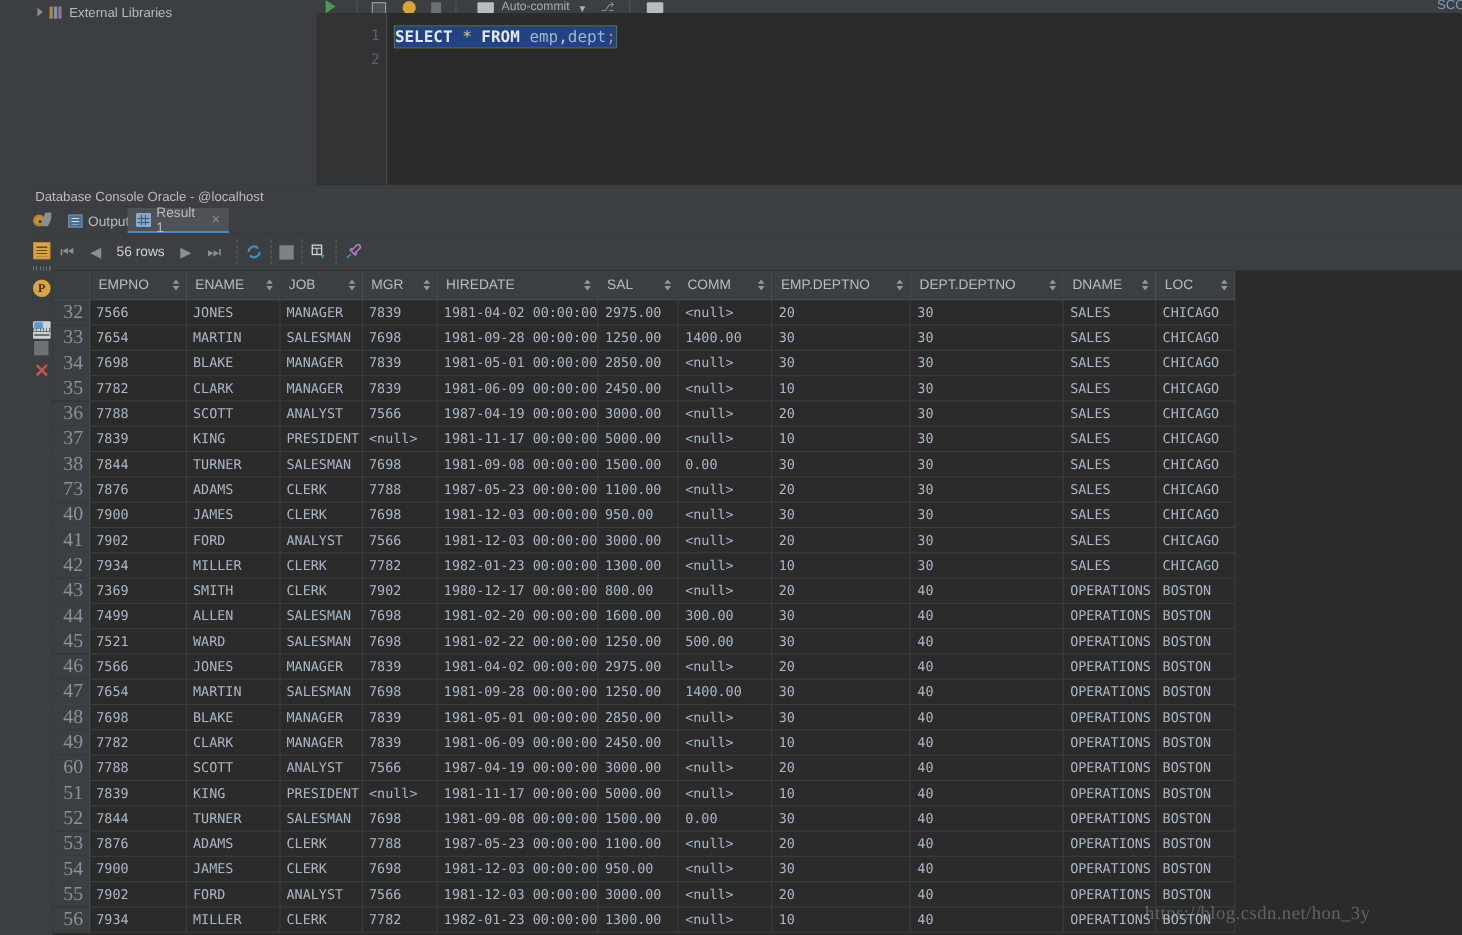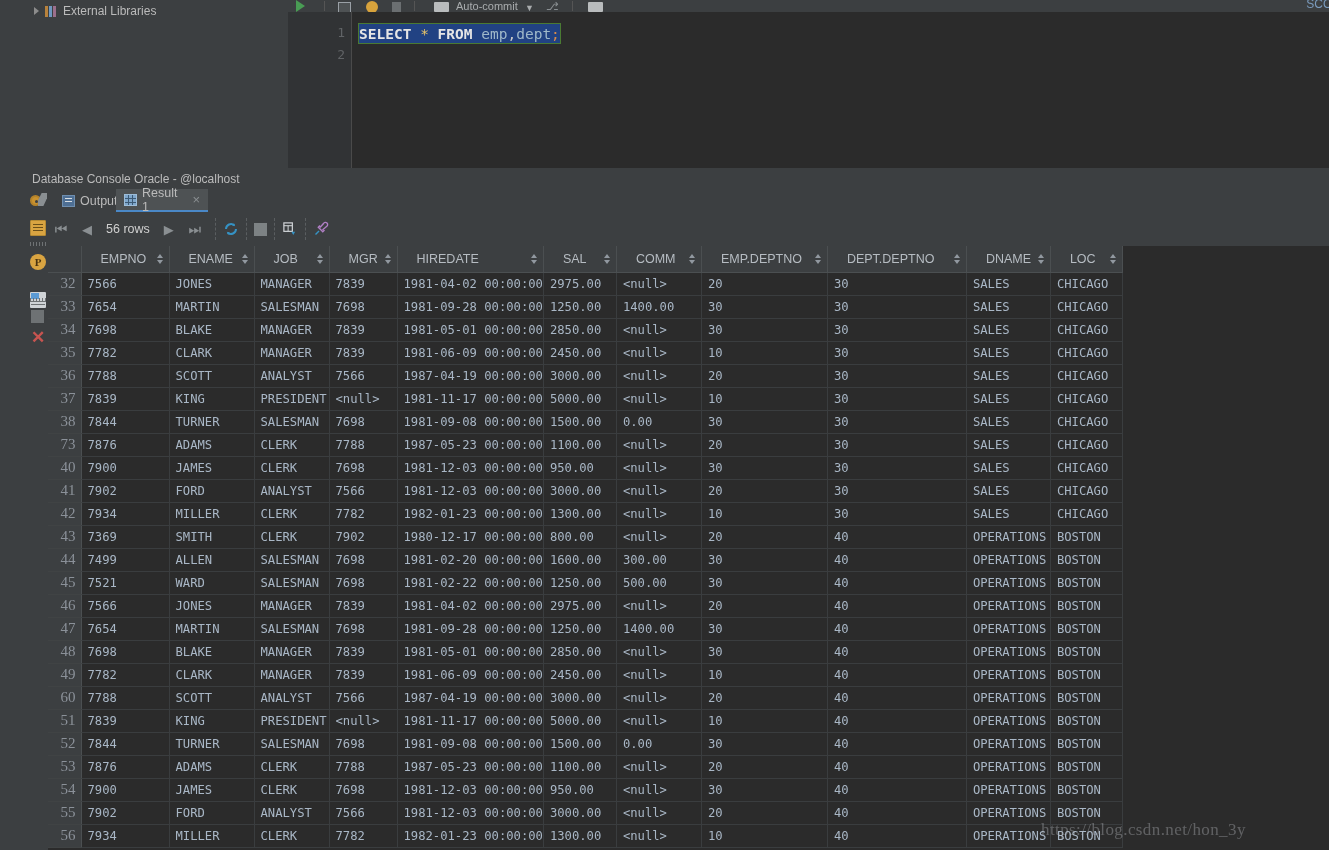--- a/index.html
+++ b/index.html
@@ -227,21 +227,21 @@
     background: #2b2b2b; overflow: hidden;
   }
   table.grid {
     border-collapse: collapse; table-layout: fixed;
     font-family: "DejaVu Sans Mono", monospace; font-size: 12.2px;
   }
   table.grid thead th {
     background: #3c3f41; color: #b6bcc2;
     font-family: "Liberation Sans", sans-serif;
     font-size: 12.5px; font-weight: normal;
-    height: 26px; padding: 0 0 0 19px; text-align: left;
+    height: 26px; padding: 0 0 0 8px; text-align: left;
     border-right: 1px solid #4b4f51;
     border-bottom: 1px solid #4b4f51;
     position: relative; box-sizing: border-box;
     white-space: nowrap; overflow: hidden;
   }
   table.grid thead th.rowhdr {
     background: #3c3f41; border-right: 1px solid #4b4f51; padding: 0;
   }
   .sortmark {
     position: absolute; right: 5px; top: 50%; transform: translateY(-50%);
@@ -256,21 +256,21 @@
 
   table.grid td {
     height: 23px; padding: 0 0 0 6px; box-sizing: border-box;
     color: #a9b7c6; border-right: 1px solid #3a3d3f;
     border-bottom: 1px solid #3a3d3f;
     white-space: nowrap; overflow: hidden; vertical-align: middle;
   }
   table.grid td.rnum {
     background: #3c3f41; color: #8b9199; text-align: right;
     padding: 0 5px 0 0; font-family: "Liberation Serif", serif;
-    font-size: 15px; border-right: 1px solid #4b4f51;
+    font-size: 18px; border-right: 1px solid #4b4f51;
     border-bottom: 1px solid #404344;
   }
   .nullv { color: #6e7680; }
 
   .grid-scroll-gap {
     position: absolute; left: 1114px; top: 246px; width: 215px; height: 604px;
     background: #2b2b2b;
   }
   .hdr-filler {
     position: absolute; left: 1114px; top: 246px; width: 215px; height: 26px;

